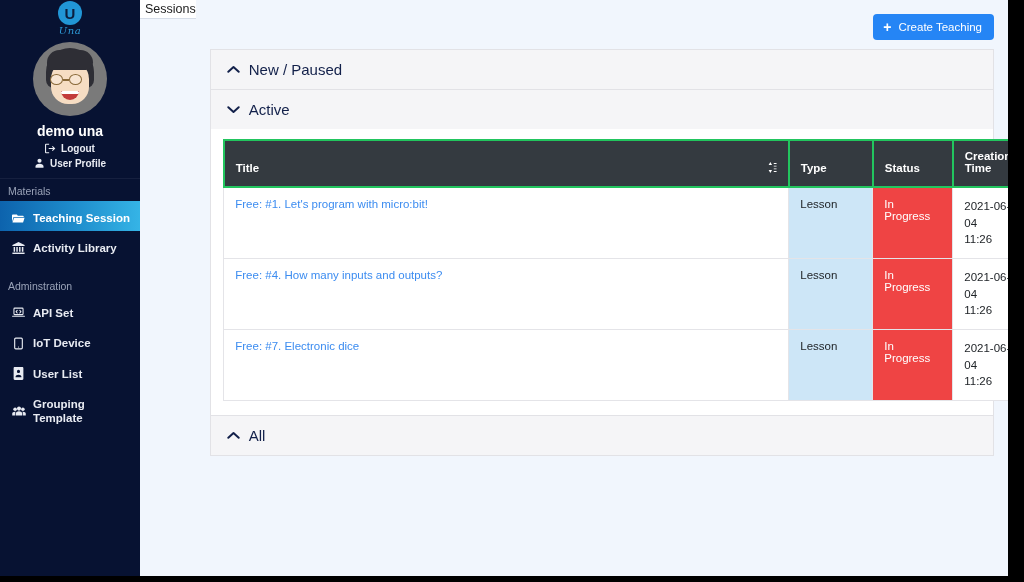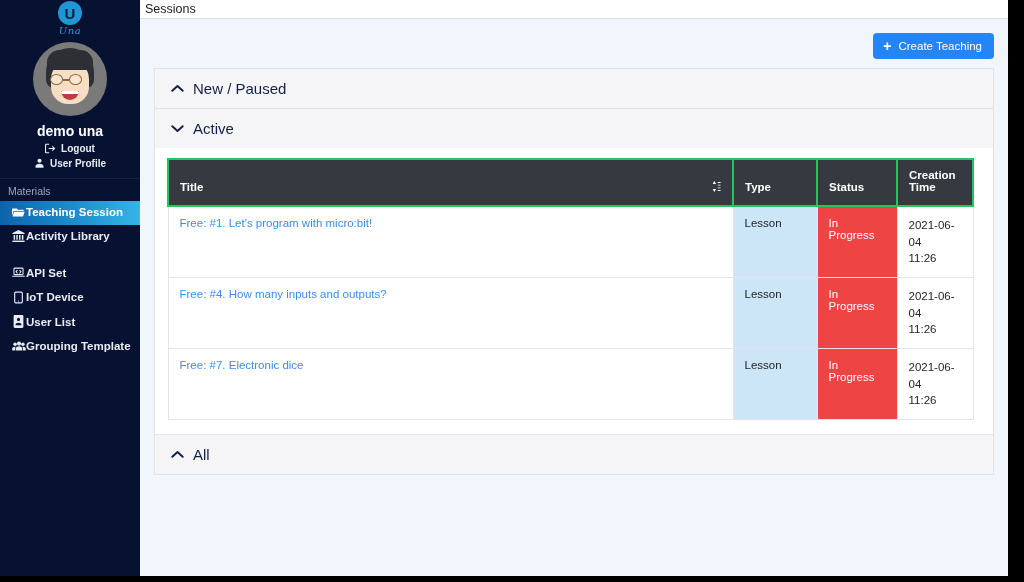--- a/index.html
+++ b/index.html
@@ -95,34 +95,34 @@
     display: flex; align-items: center; justify-content: center;
     gap: 5px; font-size: 10px; font-weight: bold;
     margin-top: 4px; color: #e9ecf3; cursor: pointer;
   }
   .user-link .ico { display:flex; align-items:center; }
   .nav-sep { height: 1px; background: #16203f; margin-top: 9px; }
   .nav-group-title {
     font-size: 10.5px; color: #9aa3b8; padding: 6px 0 4px 8px;
   }
   .nav-item {
-    display: flex; align-items: center; 
-    padding: 4px 8px 6px 12px;
+    display: flex; align-items: center; gap: 7px;
+    padding: 10px 8px 6px 12px;
     font-size: 11.5px; font-weight: bold; color: #e8ebf2;
     cursor: pointer; line-height: 1.25;
   }
   .nav-item.active {
     background: linear-gradient(to right, #0d63ad 0%, #1f8ecd 55%, #35b4e6 100%);
     color: #fff;
   }
   .nav-item .ico { flex: 0 0 14px; display: flex; align-items: center; }
   .nav-spacer { height: 12px; }
 
   
-  .main { flex: 1; height: 576px; display: flex; flex-direction: column; min-width:0; }
+  .main { flex: 1; height: 576px; display: flex; flex-direction: row; min-width:0; }
   .topbar {
     height: 19px; background: #fff;
     display: flex; align-items: center;
     padding-left: 5px; font-size: 12.5px; color: #1c1c1c;
     border-bottom: 1px solid #d6dde8;
     flex: 0 0 19px;
   }
   .content {
     flex: 1; background: #f1f6fd; padding: 0 14px;
     overflow: hidden;
@@ -247,20 +247,21 @@
           <path d="M8 0L.5 3.6v1.2h15V3.6L8 0z"></path>
           <path d="M2 6h1.8v6H2V6zm3.3 0h1.8v6H5.3V6zm3.4 0h1.8v6H8.7V6zm3.4 0H14v6h-1.9V6z"></path>
           <path d="M.5 13h15v1.8H.5V13z"></path>
         </svg>
       </span>
       <span>Activity Library</span>
     </div>
 
     <div class="nav-spacer"></div>
 
+    <div class="nav-group-title">Adminstration</div>
 
     <div class="nav-item">
       <span class="ico">
         <svg width="13" height="13" viewBox="0 0 16 16" fill="none" stroke="#e8ebf2" stroke-width="1.3">
           <rect x="2.4" y="2.6" width="11.2" height="8" rx="1"></rect>
           <path d="M.7 12.6h14.6" stroke-linecap="round"></path>
           <path d="M6.4 5.4L5 7l1.4 1.6M9.6 5.4L11 7 9.6 8.6" stroke-linecap="round" stroke-linejoin="round"></path>
         </svg>
       </span>
       <span>API Set</span>

